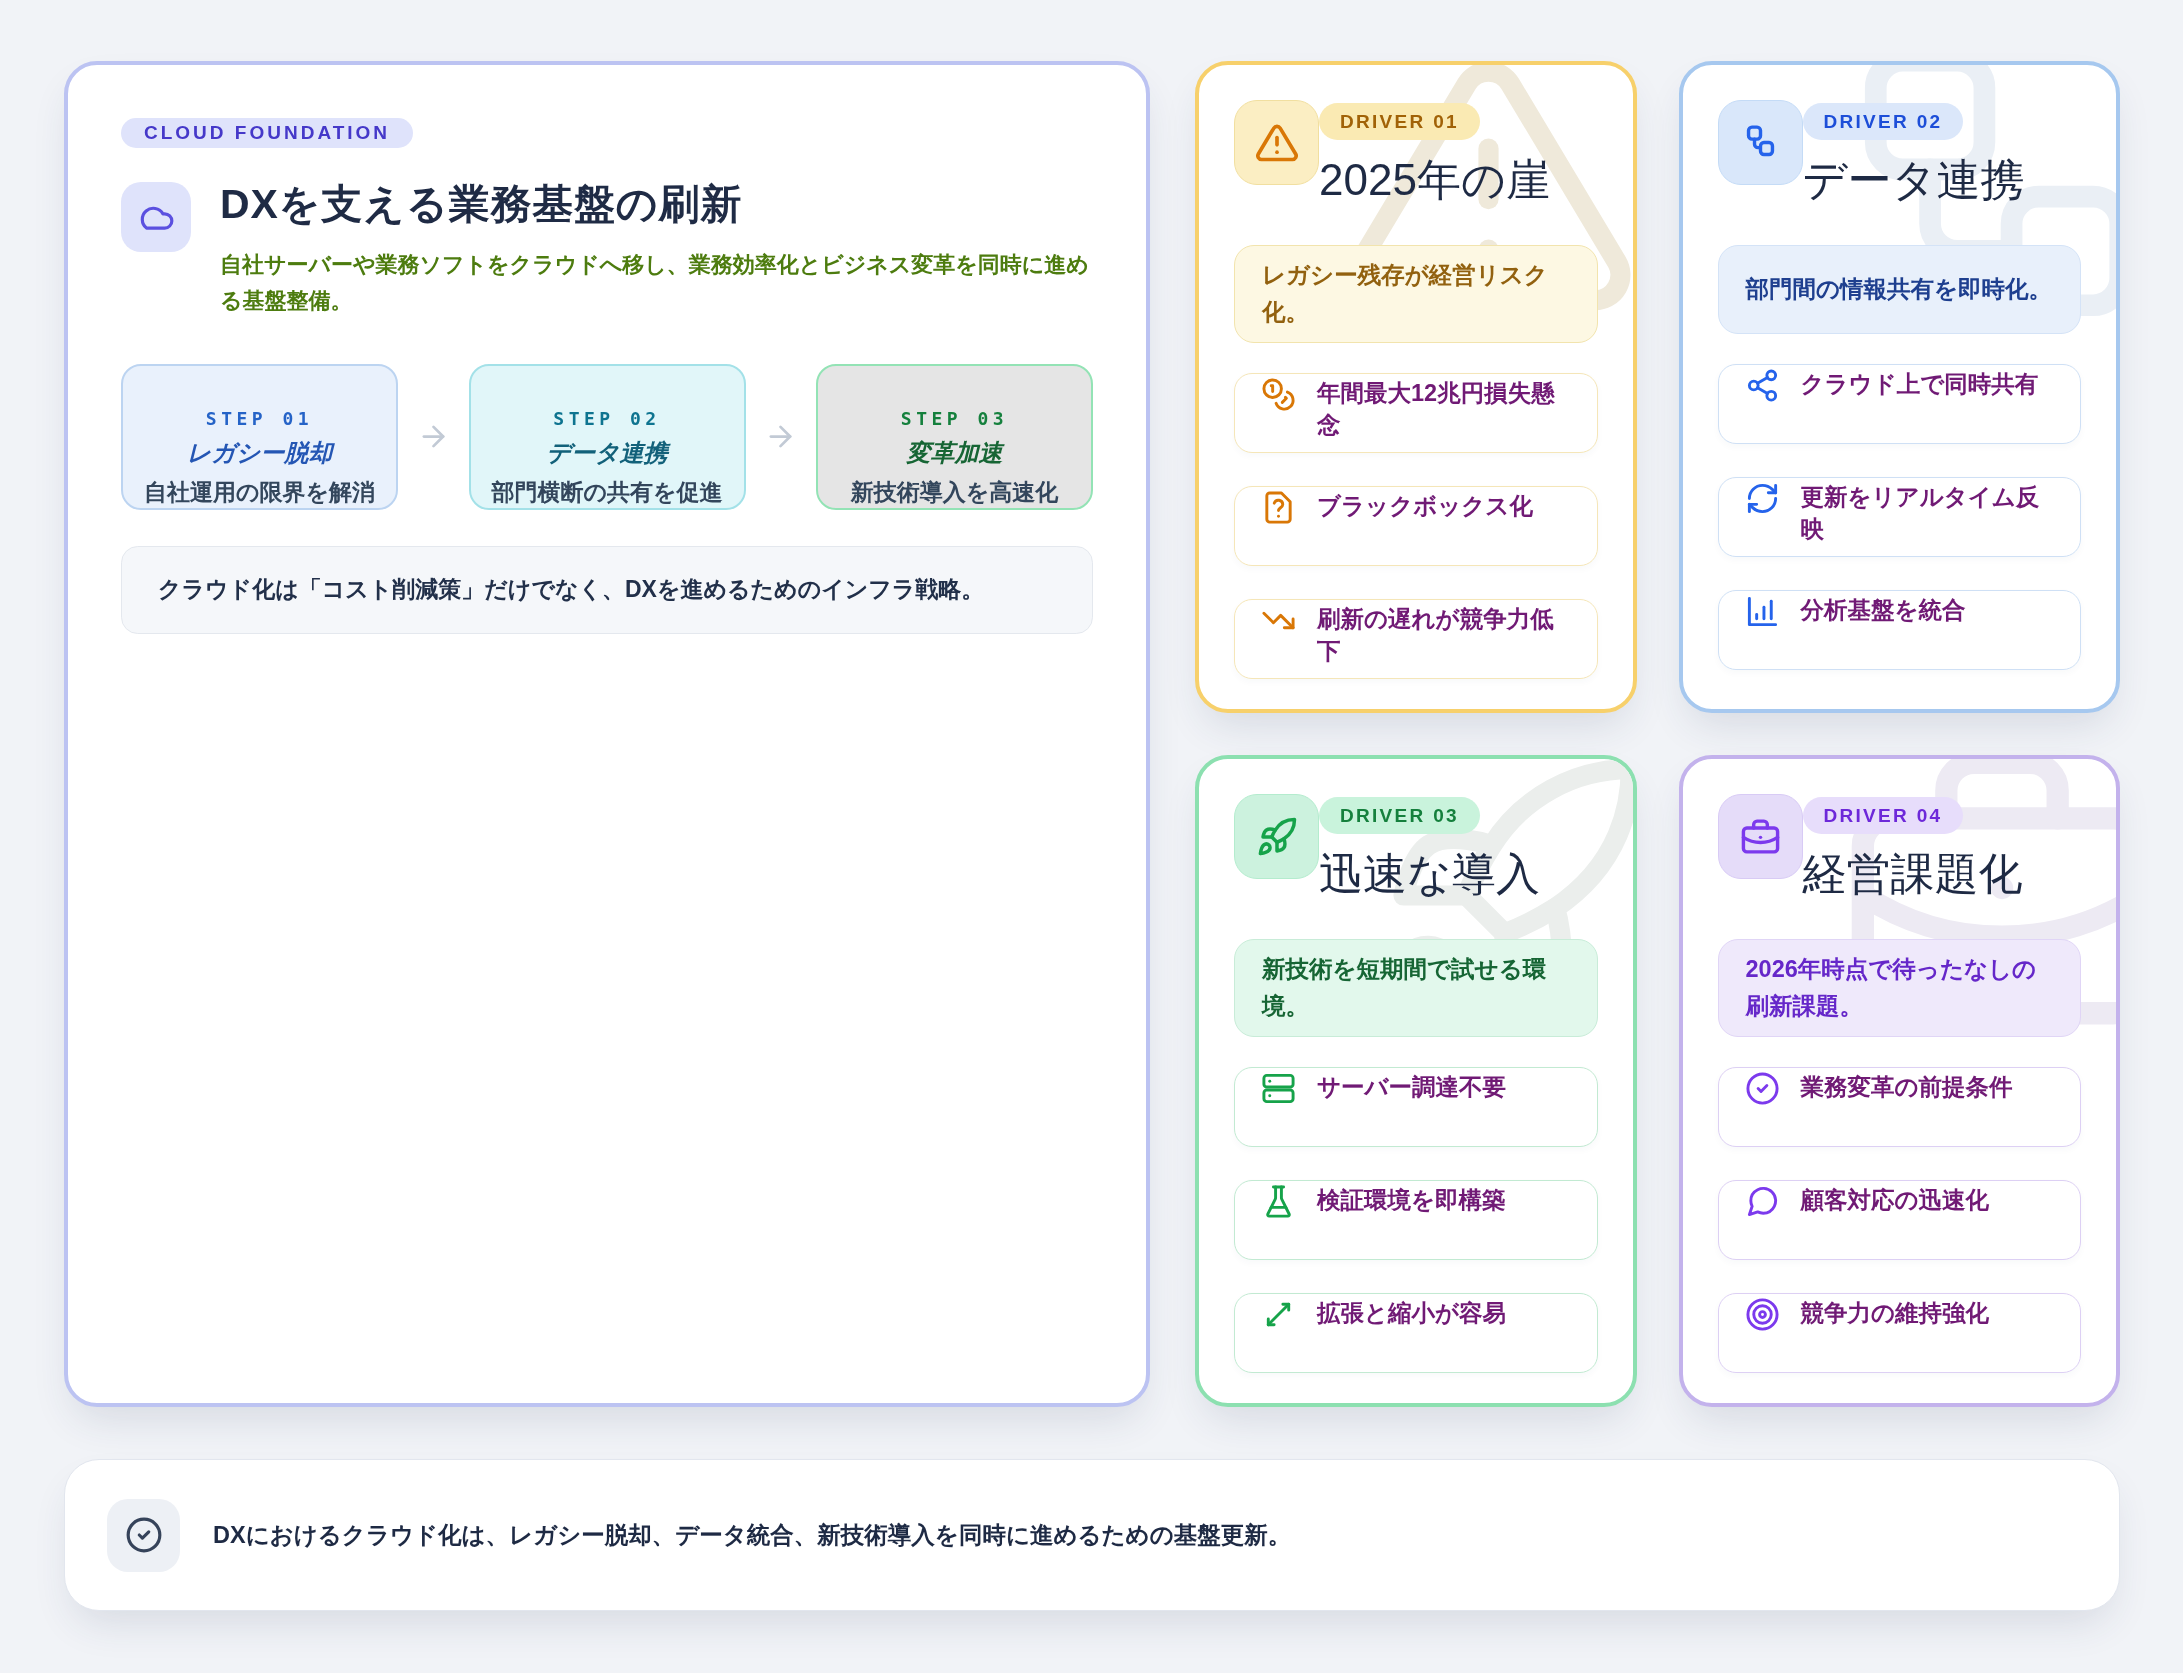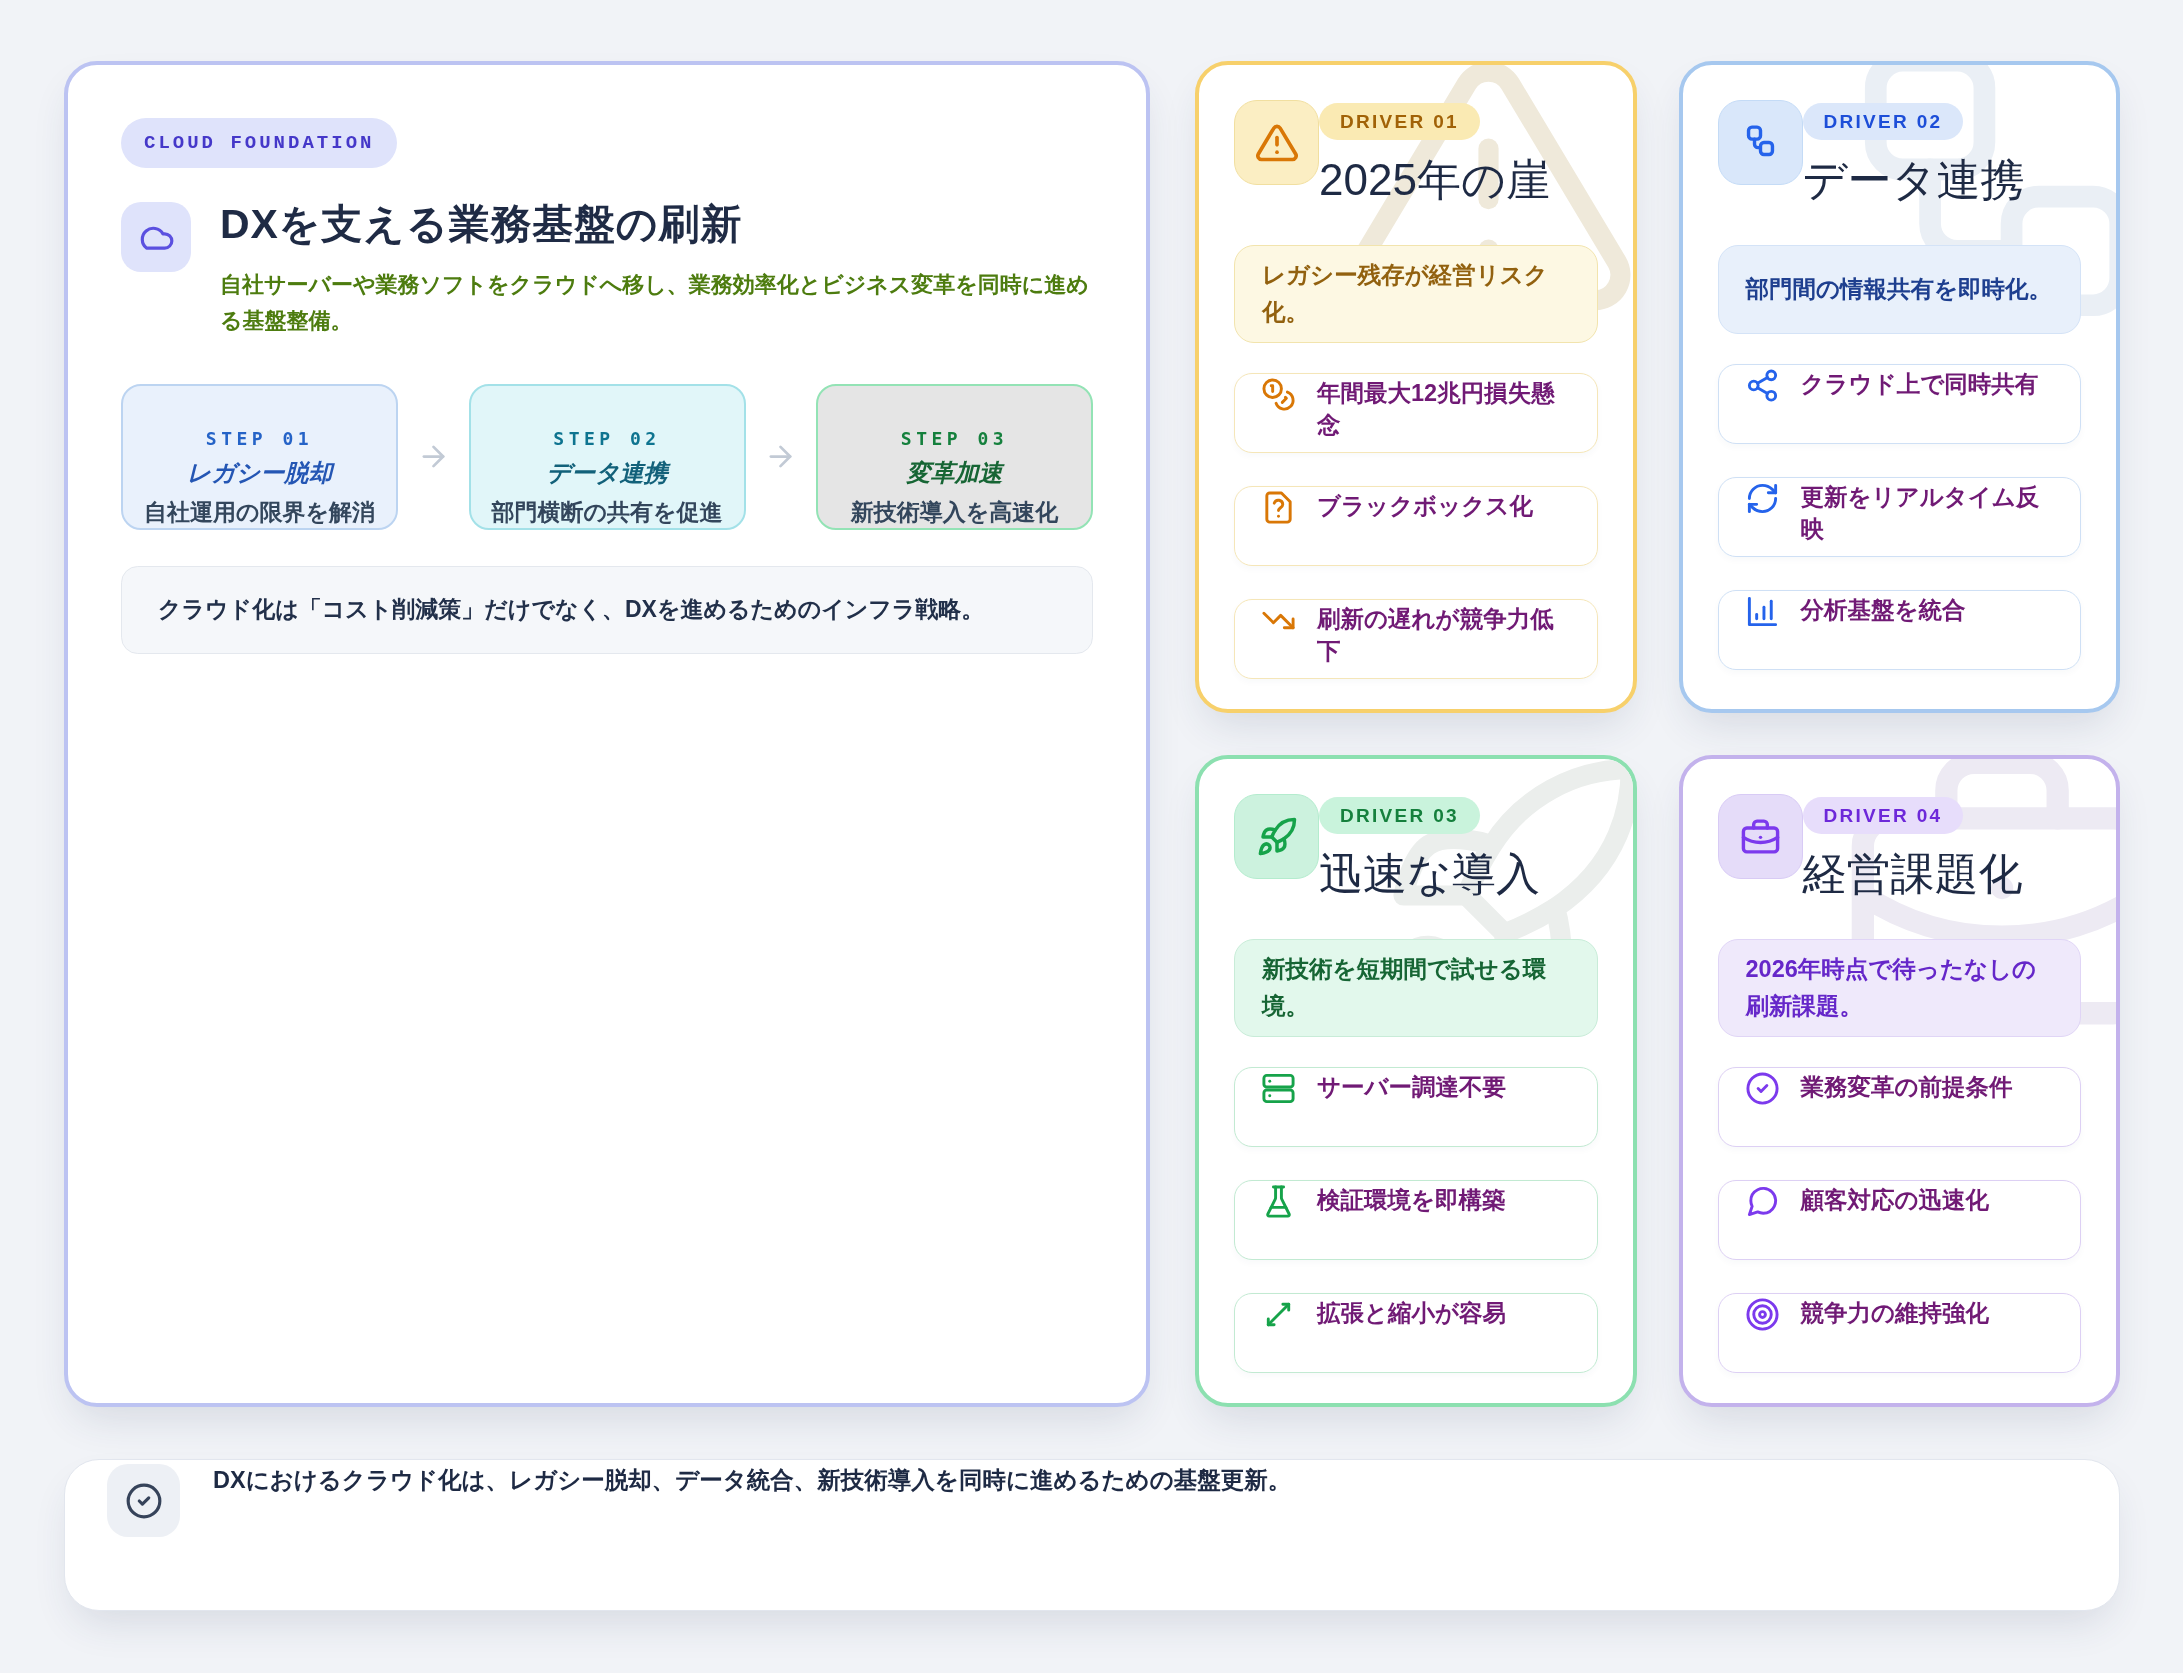--- a/index.html
+++ b/index.html
@@ -7,21 +7,21 @@
   body { font-family:"Liberation Sans","DejaVu Sans",sans-serif; color:#1e2a44; }
   .page { position:relative; width:2183px; height:1674px; background:#f1f3f7; overflow:hidden; }
 
   .card { background:#fff; border-radius:33px; box-shadow:0 20px 42px -10.6px rgba(40,55,90,.14); }
 
   
   .main-card { position:absolute; left:64px; top:61px; width:1086px; height:1346px;
     border:4.5px solid #bcc3f2; padding:53px; }
   .pill { display:inline-block; border-radius:757px; font-weight:bold; }
   .main-badge { background:#dfe3fb; color:#4538c9; font-size:19px; letter-spacing:3px;
-    padding:14px 23px; margin-bottom:29px;font-family:Liberation Mono, monospace; }
+    padding:4px 23px; margin-bottom:29px; }
   .main-header { display:flex; gap:29px; align-items:flex-start; }
   .icon-tile { flex:none; display:flex; align-items:center; justify-content:center; }
   .main-icon-tile { width:70px; height:70px; border-radius:20px; background:#dfe3fb; margin-top:4.5px; }
   .main-title { font-size:41px; font-weight:800; color:#1f2b45; letter-spacing:0.8px; }
   .main-subtitle { margin-top:15px; font-size:22px; line-height:1.65; font-weight:700;
     color:#4d7c0f; max-width:872px; }
 
   .steps-row { margin-top:44px; display:flex; align-items:stretch; }
   .step-card { width:277px; height:146px; flex:none; border-radius:20px; border:2.3px solid;
     display:flex; flex-direction:column; align-items:center; justify-content:flex-end; gap:7.6px;
@@ -68,21 +68,21 @@
     --badge:#faeab3; --badgetx:#a16207; --hl:#fdf8e3; --hlbd:#f2e4ad; --hltx:#92610f; --itembd:#f5e6b8; }
   .theme-blue   { --bd:#a6c8ef; --tile:#d9e7fa; --tilebd:#c4dbf6; --accent:#2563eb;
     --badge:#dbe7fa; --badgetx:#1d4ed8; --hl:#e8f0fb; --hlbd:#d4e3f7; --hltx:#1e3f8f; --itembd:#cfe0f5; }
   .theme-green  { --bd:#8ce0b0; --tile:#ccf2de; --tilebd:#b4ecce; --accent:#16a34a;
     --badge:#c9f3dc; --badgetx:#15803d; --hl:#e2f8ec; --hlbd:#c8ecd8; --hltx:#166534; --itembd:#c2ead2; }
   .theme-purple { --bd:#c3b2ec; --tile:#e5dcf9; --tilebd:#d8cbf5; --accent:#7c3aed;
     --badge:#e7ddfb; --badgetx:#6d28d9; --hl:#efe9fb; --hlbd:#e0d5f6; --hltx:#6527c9; --itembd:#ddd0f4; }
 
   
   .footer-bar { position:absolute; left:64px; top:1459px; width:2056px; height:152px;
-    border:1.5px solid #e2e6ee; border-radius:35px; display:flex; align-items:flex-start;
+    border:1.5px solid #e2e6ee; border-radius:35px; display:flex; align-items:center;
     gap:33px; padding:4px 42px; }
   .footer-icon-tile { width:73px; height:73px; border-radius:21px; background:#edf0f5; color:#36435a; }
   .footer-text { font-size:23.5px; font-weight:bold; color:#1e2a44; }
 </style>
 </head>
 <body>
 
 <div class="page">
 
   <section class="card main-card">

